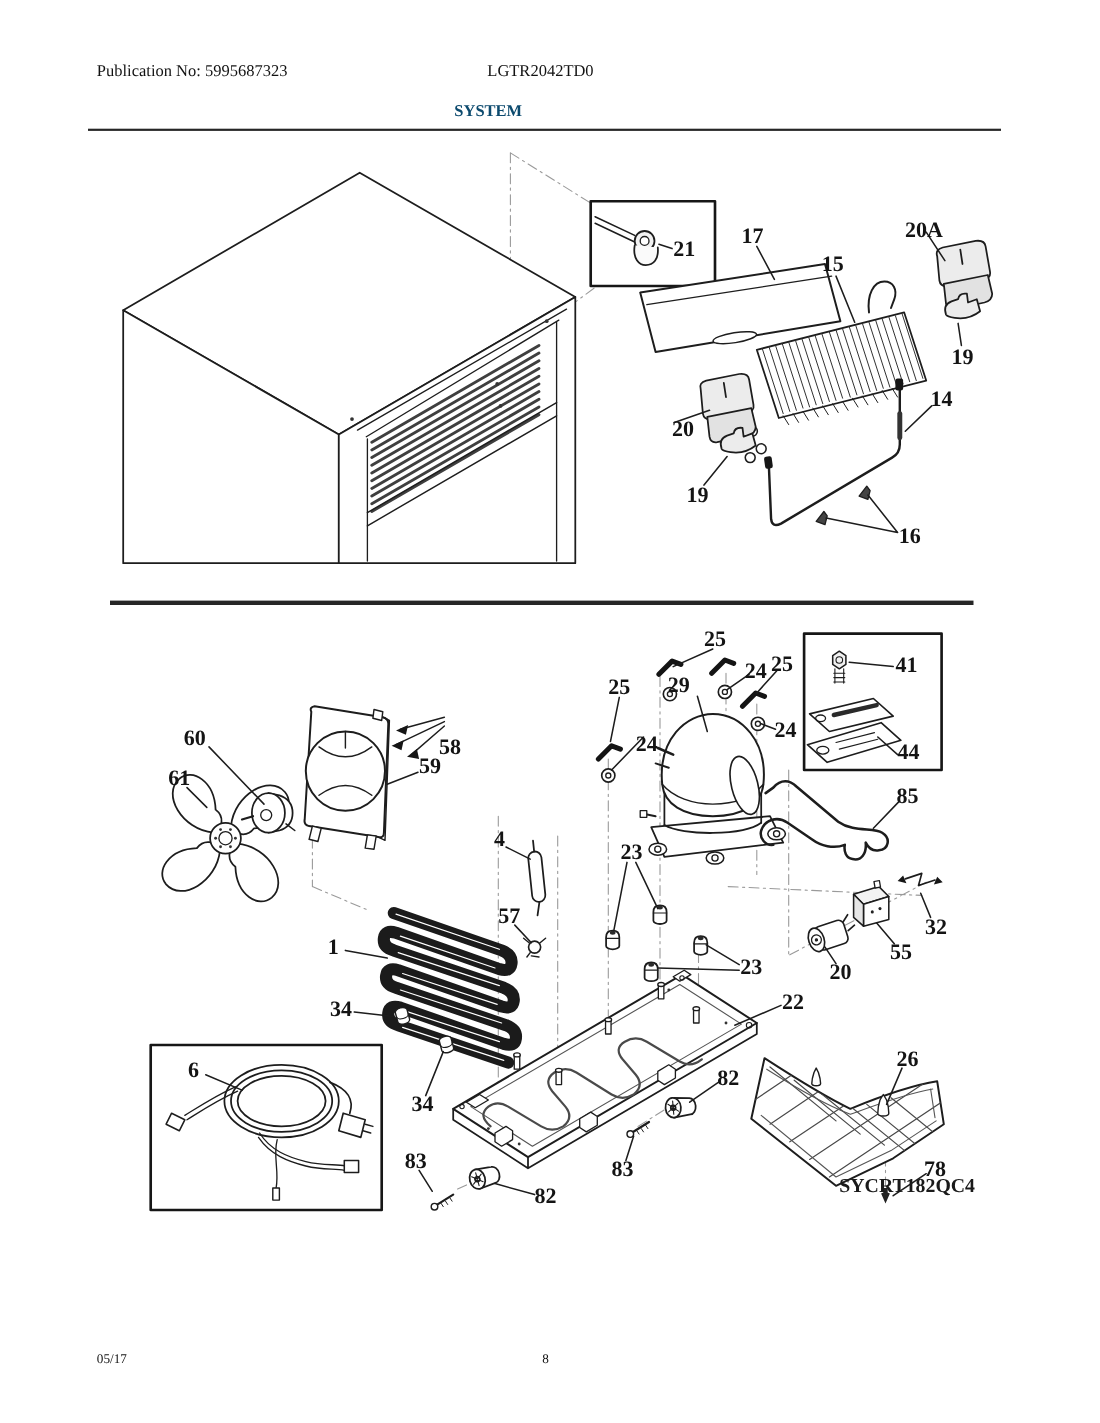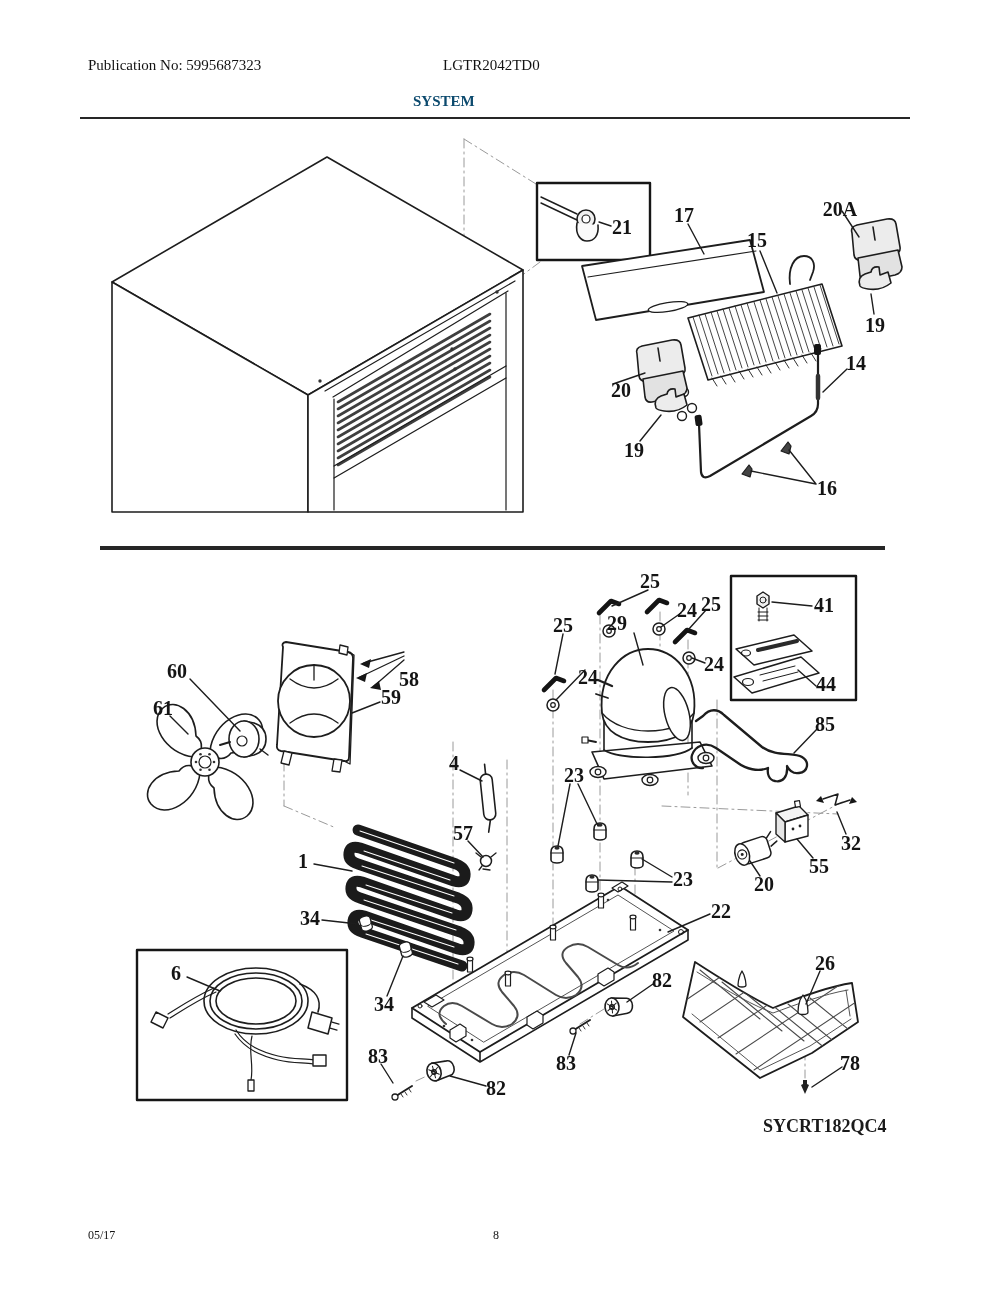--- a/index.html
+++ b/index.html
@@ -399,16 +399,16 @@
   <div class="co" style="left:310px;top:918px">34</div>
   <div class="co" style="left:384px;top:1004px">34</div>
   <div class="co" style="left:176px;top:973px">6</div>
   <div class="co" style="left:662px;top:980px">82</div>
   <div class="co" style="left:496px;top:1088px">82</div>
   <div class="co" style="left:566px;top:1063px">83</div>
   <div class="co" style="left:378px;top:1056px">83</div>
   <div class="co" style="left:825px;top:963px">26</div>
   <div class="co" style="left:850px;top:1063px">78</div>
 
-  <span class="code" style="left:763px;top:1116px">SYCRT182QC4</span>
+  <span class="code" style="left:763px;top:1068px">SYCRT182QC4</span>
   <span class="foot" style="left:88px;top:1228px">05/17</span>
   <span class="foot" style="left:493px;top:1228px">8</span>
 </div>
 
 </body></html>

